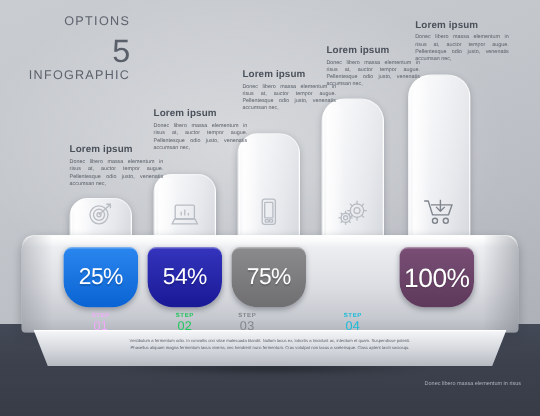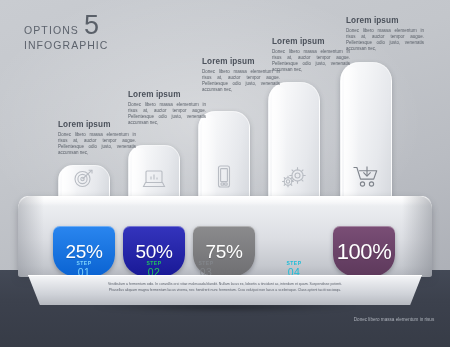--- a/index.html
+++ b/index.html
@@ -24,21 +24,21 @@
     background:linear-gradient(180deg,#434956 0%,#3c414d 40%,#373c47 100%);
   }
   .floor-shadow{
     position:absolute;left:40px;top:300px;width:370px;height:14px;
     background:radial-gradient(ellipse 50% 50% at 50% 50%,rgba(0,0,0,.40) 0%,rgba(0,0,0,0) 72%);
     filter:blur(2px);
   }
 
   
   .title-wrap{position:absolute;left:24px;top:13px;}
-  .t-row{display:flex;align-items:flex-end;gap:5px;}
+  .t-row{display:flex;align-items:flex-end;gap:5px;flex-direction:column;}
   .t-opt{
     font-size:10.5px;letter-spacing:1.1px;color:#5d636d;
     line-height:11px;padding-bottom:2px;
   }
   .t-num{
     font-size:27px;color:#5a6069;line-height:25px;font-weight:400;
   }
   .t-info{
     font-size:10.5px;letter-spacing:1.05px;color:#5d636d;
     line-height:12px;margin-top:1px;
@@ -103,21 +103,20 @@
     position:absolute;right:0;top:0;width:30px;height:100%;
     border-radius:0 13px 3px 0;
     background:linear-gradient(270deg,rgba(120,124,132,.48),rgba(120,124,132,0));
   }
 
   .badge{
     position:absolute;top:206px;width:62px;height:50px;
     border-radius:7px 7px 21px 21px;
     display:flex;align-items:center;justify-content:center;
     box-shadow:0 2px 4px rgba(40,45,55,.34), inset 0 1px 0 rgba(255,255,255,.33);
-    margin-top:20px;
   }
   .badge span{
     color:#fff;font-size:19px;line-height:19px;letter-spacing:-.4px;
     text-shadow:0 1px 1px rgba(0,0,0,.17);
   }
   .badge.wide span{font-size:22px;}
 
   .steplab{
     position:absolute;top:260px;width:62px;text-align:center;
   }
@@ -264,30 +263,30 @@
   <div class="podium">
     <div class="podium-lip"></div>
     <div class="podium-left"></div>
     <div class="podium-right"></div>
   </div>
 
   <div class="badge" style="left:53px;background:linear-gradient(180deg,#2a86ef,#0a63d2);">
     <span>25%</span>
   </div>
   <div class="badge" style="left:123px;background:linear-gradient(180deg,#3434bd,#191996);">
-    <span>50%</span>
+    <span>54%</span>
   </div>
   <div class="badge" style="left:193px;background:linear-gradient(180deg,#8b8b8d,#6f6f72);align-items:center;">
     <span>75%</span>
   </div>
   <div class="badge wide" style="left:333px;background:linear-gradient(180deg,#7a4e76,#5d395b);">
     <span>100%</span>
   </div>
 
-  <div class="steplab" style="left:53px;color:#7dd3fc;">
+  <div class="steplab" style="left:53px;color:#f0abfc;">
     <div class="s1">STEP</div>
     <div class="s2">01</div>
   </div>
   <div class="steplab" style="left:123px;color:#22c55e;">
     <div class="s1">STEP</div>
     <div class="s2">02</div>
   </div>
   <div class="steplab" style="left:175px;color:#83868b;">
     <div class="s1">STEP</div>
     <div class="s2">03</div>

